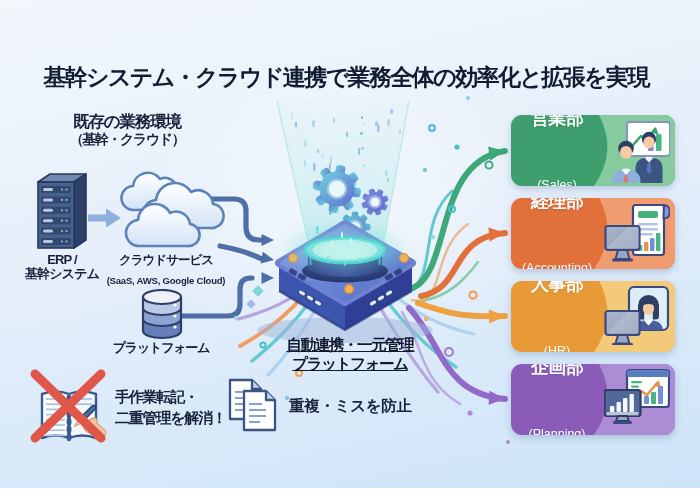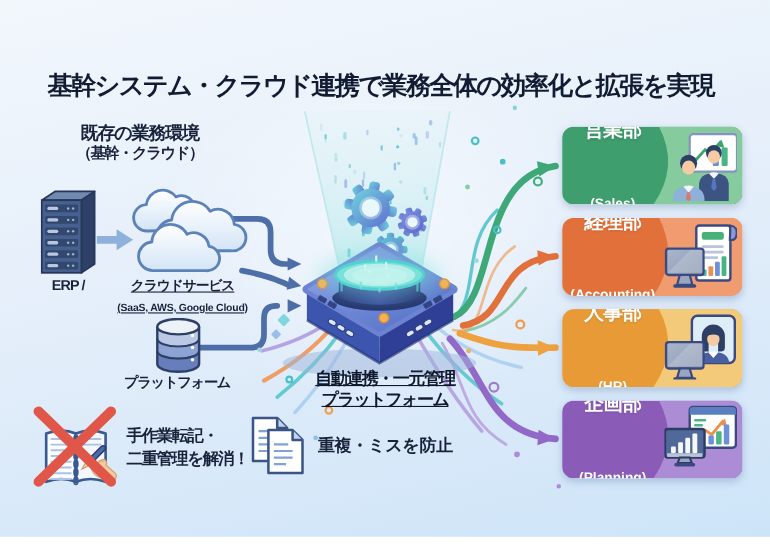--- a/index.html
+++ b/index.html
@@ -9,35 +9,35 @@
     background:
       radial-gradient(ellipse 300px 220px at 350px 210px, rgba(255,255,255,0.55), rgba(255,255,255,0) 70%),
       linear-gradient(168deg, #f2f7fc 0%, #e4eefa 48%, #cde4f8 100%); }
   .scene { position:absolute; left:0; top:0; }
   .title { position:absolute; top:64px; left:0; width:692px; text-align:center;
     font-size:23px; font-weight:800; color:#111c33; letter-spacing:-1.6px; line-height:26px; }
   .lbl { position:absolute; color:#18223a; font-weight:800; text-align:center; line-height:1.12; }
   .left-head { left:47px; top:112px; width:160px; font-size:16.5px; letter-spacing:-1.2px; }
   .left-head .sub { font-size:14px; margin-top:2px; letter-spacing:-1.4px; }
   .erp-lbl { left:10px; top:253px; width:104px; font-size:13px; line-height:1.1; letter-spacing:-0.8px; }
-  .cloud-lbl { left:98px; top:254px; width:136px; font-size:12.5px; line-height:1.1; letter-spacing:-1px;text-decoration:underline; }
+  .cloud-lbl { left:98px; top:254px; width:136px; font-size:12.5px; line-height:1.1; letter-spacing:-1px; }
   .cloud-lbl .sub { font-size:9.5px; margin-top:8px; letter-spacing:-0.2px; }
   .db-lbl { left:91px; top:341px; width:140px; font-size:13px; letter-spacing:-1.2px; }
   .plat-lbl { left:255px; top:336px; width:190px; font-size:15.5px; line-height:1.22; color:#10182e; letter-spacing:-1.4px;text-decoration:underline; }
   .benefit1 { left:115px; top:387px; width:140px; font-size:15px; text-align:left; line-height:1.38; letter-spacing:-1.2px; }
   .benefit2 { left:289px; top:397px; width:160px; font-size:15.5px; text-align:left; letter-spacing:-0.3px; }
   .icon-abs { position:absolute; }
   .card { position:absolute; left:511px; width:164px; height:71px; border-radius:11px;
     overflow:hidden; box-shadow:0 3px 7px rgba(70,100,150,0.28); }
   .card-bg { position:absolute; left:0; top:0; width:100%; height:100%; }
   .card-text { position:absolute; left:0; top:0; width:92px; height:71px; display:flex;
     flex-direction:column; align-items:center; justify-content:center; color:#fff;gap:48px; }
   .card-jp { font-size:18px; font-weight:800; line-height:1.1; letter-spacing:-0.7px;
     text-shadow:0 1px 2px rgba(0,0,0,0.12); }
-  .card-en { font-size:12.5px; font-weight:700; margin-top:2px; }
+  .card-en { font-size:12.5px; font-weight:400; margin-top:2px; }
   .card-icon { position:absolute; right:5px; top:4px; }
   .card-icon svg { display:block; }
 </style>
 </head>
 <body>
 
 <div class="stage">
 
   <svg class="scene" width="700" height="500" viewBox="0 0 700 500">
     <defs>
@@ -319,20 +319,21 @@
           <circle cx="26" cy="59.1" r="1.1" fill="#9fb4d0"></circle>
           <circle cx="30.5" cy="59.1" r="1.1" fill="#9fb4d0"></circle>
           <rect x="5" y="66.0" width="30" height="7" rx="1.2" fill="#33486f"></rect>
           <rect x="7" y="68.0" width="10" height="3" rx="1.5" fill="#b9c8de"></rect>
           <circle cx="26" cy="69.5" r="1.1" fill="#9fb4d0"></circle>
           <circle cx="30.5" cy="69.5" r="1.1" fill="#9fb4d0"></circle>
         </g>
 </svg></div>
   <div class="lbl erp-lbl">
     <div>ERP /</div>
+    <div>基幹システム</div>
   </div>
 
   <div class="icon-abs" style="left:116px; top:162px;"><svg viewBox="0 0 122 88" width="122" height="88">
 <g stroke="#5c83b9" stroke-width="2.6" stroke-linejoin="round">
 <path d="M 18 48 a 12 12 0 0 1 -1 -24 a 15 15 0 0 1 27 -7 a 12 12 0 0 1 17 10 a 10 10 0 0 1 -2 20 Z" fill="url(#cloudG)"></path>
 <path d="M 42 66 a 14 14 0 0 1 -2 -28 a 19 19 0 0 1 35 -8 a 15 15 0 0 1 22 12 a 12 12 0 0 1 -3 24 Z" fill="url(#cloudG)"></path>
 <path d="M 24 84 a 13 13 0 0 1 -2 -26 a 17 17 0 0 1 32 -7 a 14 14 0 0 1 20 11 a 11 11 0 0 1 -3 22 Z" fill="url(#cloudG)"></path>
 </g>
 </svg></div>
   <div class="lbl cloud-lbl">

